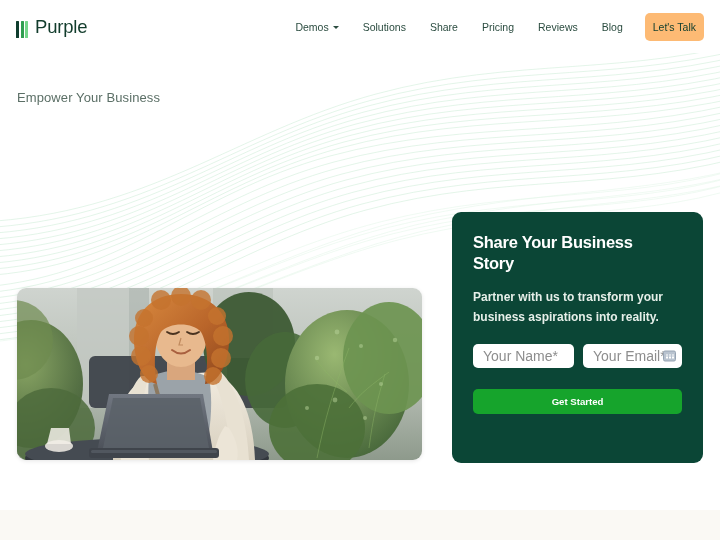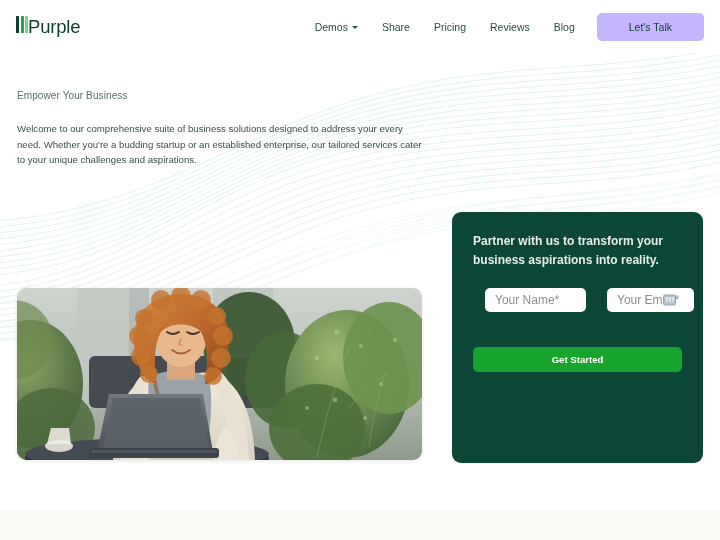--- a/index.html
+++ b/index.html
@@ -34,21 +34,22 @@
     z-index: 5;
     height: 53px;
     display: flex;
     align-items: center;
     padding: 0 16px;
     background: #ffffff;
   }
 
   .logo {
     display: flex;
-    align-items: flex-start;
+    align-items: flex-end;
+    gap: 7px;
     cursor: pointer;
   }
   .logo-mark {
     display: flex;
     align-items: flex-end;
     gap: 1.5px;
     height: 17px;
   }
   .logo-mark i { display: block; width: 3px; border-radius: 0.5px; }
   .logo-mark i.b1 { height: 17px; background: #0f3d2e; }
@@ -80,43 +81,43 @@
   .caret {
     width: 0; height: 0;
     border-left: 3.2px solid transparent;
     border-right: 3.2px solid transparent;
     border-top: 3.8px solid #2c4d41;
     display: inline-block;
     margin-top: 1px;
   }
   .cta-btn {
     margin-left: 10px;
-    background: #c4b5fd;
+    background: #fdba74;
     color: #14402f;
     font-size: 10.5px;
-    padding: 8px 32px;
+    padding: 8px 8px;
     border: none;
     border-radius: 5px;
     cursor: pointer;
     font-family: inherit;
     white-space: nowrap;
   }
 
   
   .hero {
     position: relative;
     z-index: 2;
     padding: 37px 0 0 17px;
     width: 720px;
   }
   .eyebrow {
-    font-size: 10px;
+    font-size: 13px;
     color: #5b6f66;
     letter-spacing: 0.1px;
-    margin-bottom: 20px;
+    margin-bottom: 26px;
   }
   .headline {
     font-size: 40px;
     line-height: 1.05;
     color: #113b2b;
     font-weight: 400;
     letter-spacing: -0.8px;
     max-width: 430px;
     margin-bottom: 22px;
   }
@@ -173,27 +174,26 @@
   .field-row {
     display: flex;
     gap: 9px;
     margin-bottom: 9px;
   }
   .field {
     background: #ffffff;
     border: none;
     border-radius: 5px;
     height: 24px;
-    font-size: 12px;
+    font-size: 14px;
     color: #6d6d6d;
     font-family: inherit;
     padding: 0 10px;
     outline: none;
     width: 100%;
-    margin-left: 12px;
   }
   .field::placeholder { color: #8d8d8d; }
   .f-name { flex: 0 0 101px; }
   .f-email-wrap { position: relative; flex: 1 1 auto; }
   .autofill-icon {
     position: absolute;
     right: 6px;
     top: 50%;
     transform: translateY(-50%);
     width: 13px;
@@ -209,21 +209,21 @@
     padding: 1px;
     cursor: pointer;
   }
   .autofill-icon s {
     display: block;
     width: 2px; height: 1.6px;
     background: #ffffff;
     text-decoration: none;
   }
   .submit-btn {
-    margin-top: 26px;
+    margin-top: 12px;
     width: 100%;
     height: 25px;
     background: #16a42c;
     color: #ffffff;
     font-size: 9.6px;
     font-weight: 700;
     border: none;
     border-radius: 5px;
     cursor: pointer;
     font-family: inherit;
@@ -289,38 +289,40 @@
     </span>
     <span class="logo-text">Purple</span>
   </div>
 
   <nav class="nav">
     <div class="nav-item">
       <span>Demos</span>
       <span class="caret"></span>
     </div>
     <div class="nav-item">
+      <span>Solutions</span>
+    </div>
+    <div class="nav-item">
       <span>Share</span>
     </div>
     <div class="nav-item">
       <span>Pricing</span>
     </div>
     <div class="nav-item">
       <span>Reviews</span>
     </div>
     <div class="nav-item">
       <span>Blog</span>
     </div>
     <button class="cta-btn">Let's Talk</button>
   </nav>
 </div>
 
 <div class="hero">
   <div class="eyebrow">Empower Your Business</div>
-  <p class="lede">Welcome to our comprehensive suite of business solutions designed to address your every need. Whether you're a budding startup or an established enterprise, our tailored services cater to your unique challenges and aspirations.</p>
 </div>
 
 <div class="photo-wrap">
   <svg viewBox="0 0 405 172" preserveAspectRatio="xMidYMid slice">
     <defs>
       <linearGradient id="bgblur" x1="0" y1="0" x2="0" y2="1">
         <stop offset="0%" stop-color="#cfd4cf"></stop>
         <stop offset="55%" stop-color="#b8bfb6"></stop>
         <stop offset="100%" stop-color="#8e9a8c"></stop>
       </linearGradient>
@@ -427,20 +429,21 @@
     <path d="M96,110 L183,110 L192,160 L86,160 Z" fill="#5b6169" opacity="0.85"></path>
     <rect x="72" y="160" width="130" height="10" rx="3" fill="#3f444b"></rect>
     <rect x="74" y="162" width="126" height="3" rx="1.5" fill="#565c64" opacity="0.8"></rect>
 
     <ellipse cx="42" cy="158" rx="14" ry="6" fill="#e9e6df" opacity="0.9"></ellipse>
     <path d="M30,156 L34,140 L52,140 L54,156 Z" fill="#f2efe8" opacity="0.85"></path>
   </svg>
 </div>
 
 <div class="form-card">
+  <div class="card-title">Share Your Business Story</div>
   <div class="card-sub">Partner with us to transform your business aspirations into reality.</div>
 
   <div class="field-row">
     <input class="field f-name" type="text" placeholder="Your Name*" style="">
     <div class="f-email-wrap">
       <input class="field" type="email" placeholder="Your Email*" style="">
       <span class="autofill-icon">
         <s></s>
           <s></s>
           <s></s>

